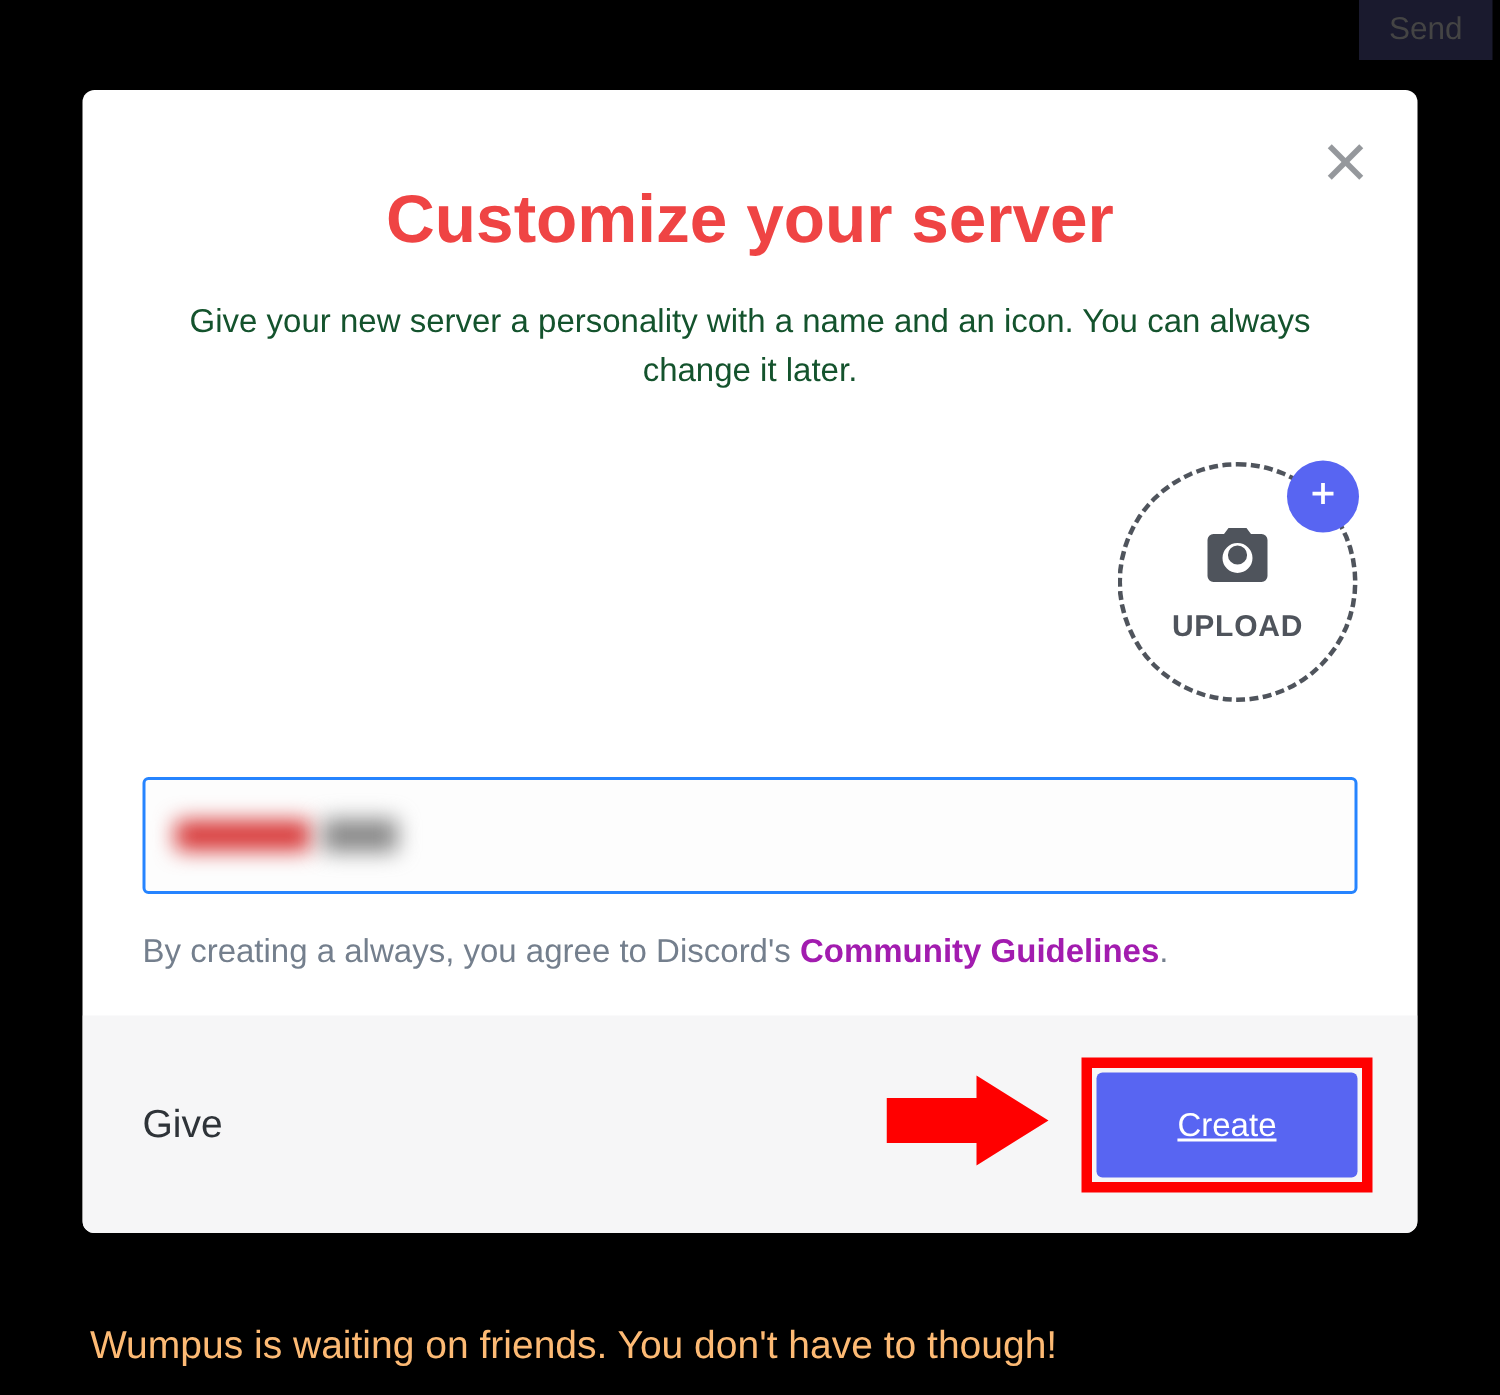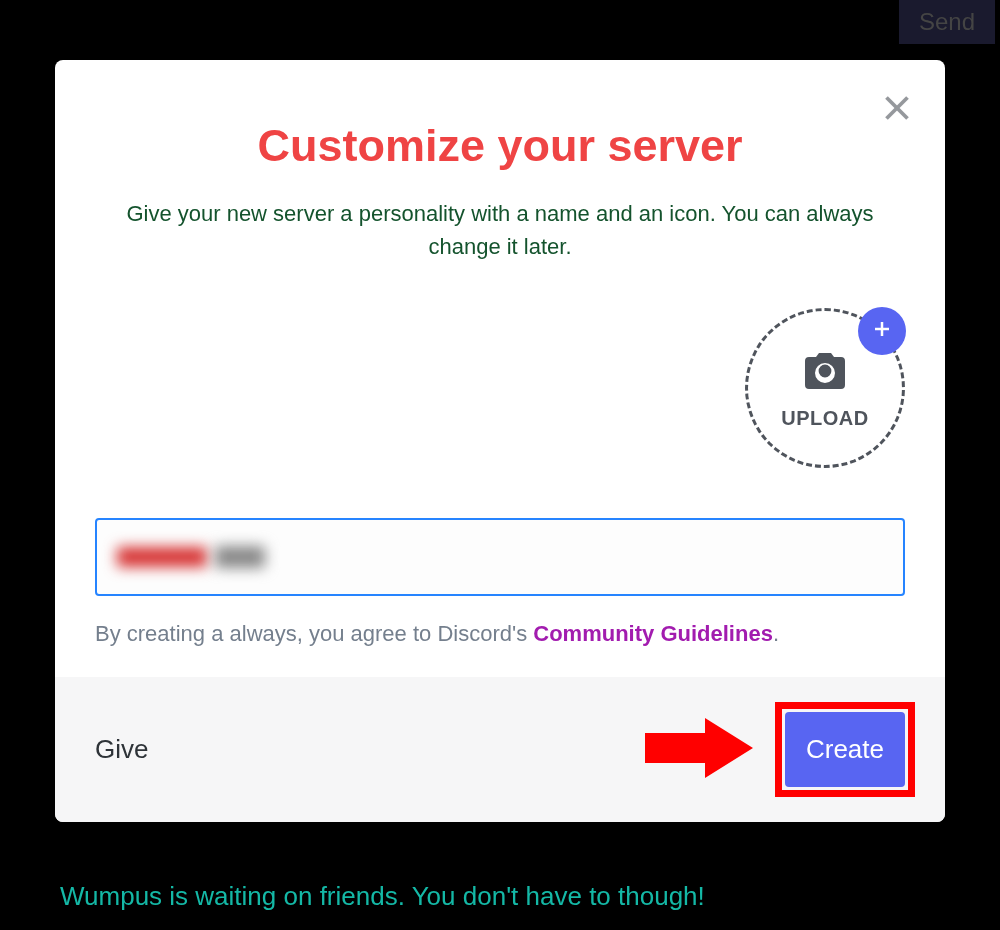--- a/index.html
+++ b/index.html
@@ -13,29 +13,29 @@
       background: #000000;
       font-family: -apple-system, BlinkMacSystemFont, "Segoe UI", Helvetica, Arial, sans-serif;
       position: relative;
       overflow: hidden;
     }
     .bg-send {
       position: absolute;
       top: 0;
       right: 5px;
       color: #444;
-      font-size: 24px;
+      font-size: 21px;
       background: #1a1a2e;
       padding: 8px 20px;
     }
     .bg-text {
       position: absolute;
       bottom: 18px;
       left: 60px;
-      color: #14b8a6;
+      color: #fdba74;
       font-size: 26px;
     }
     .modal {
       position: absolute;
       top: 60px;
       left: 55px;
       width: 890px;
       background: #ffffff;
       border-radius: 8px;
       overflow: hidden;
@@ -181,25 +181,26 @@
     }
     .create-wrapper {
       position: relative;
       display: flex;
       align-items: center;
     }
     .create-btn {
       background: #5865f2;
       color: #ffffff;
       border: none;
-      font-size: 26px;
+      font-size: 22px;
       font-weight: 500;
-      padding: 22px 21px;
+      padding: 22px 54px;
       border-radius: 4px;
       cursor: pointer;
+      text-decoration: underline;
     }
     .highlight-box {
       position: absolute;
       top: -10px;
       left: -10px;
       right: -10px;
       bottom: -10px;
       border: 7px solid #ff0000;
       pointer-events: none;
     }

